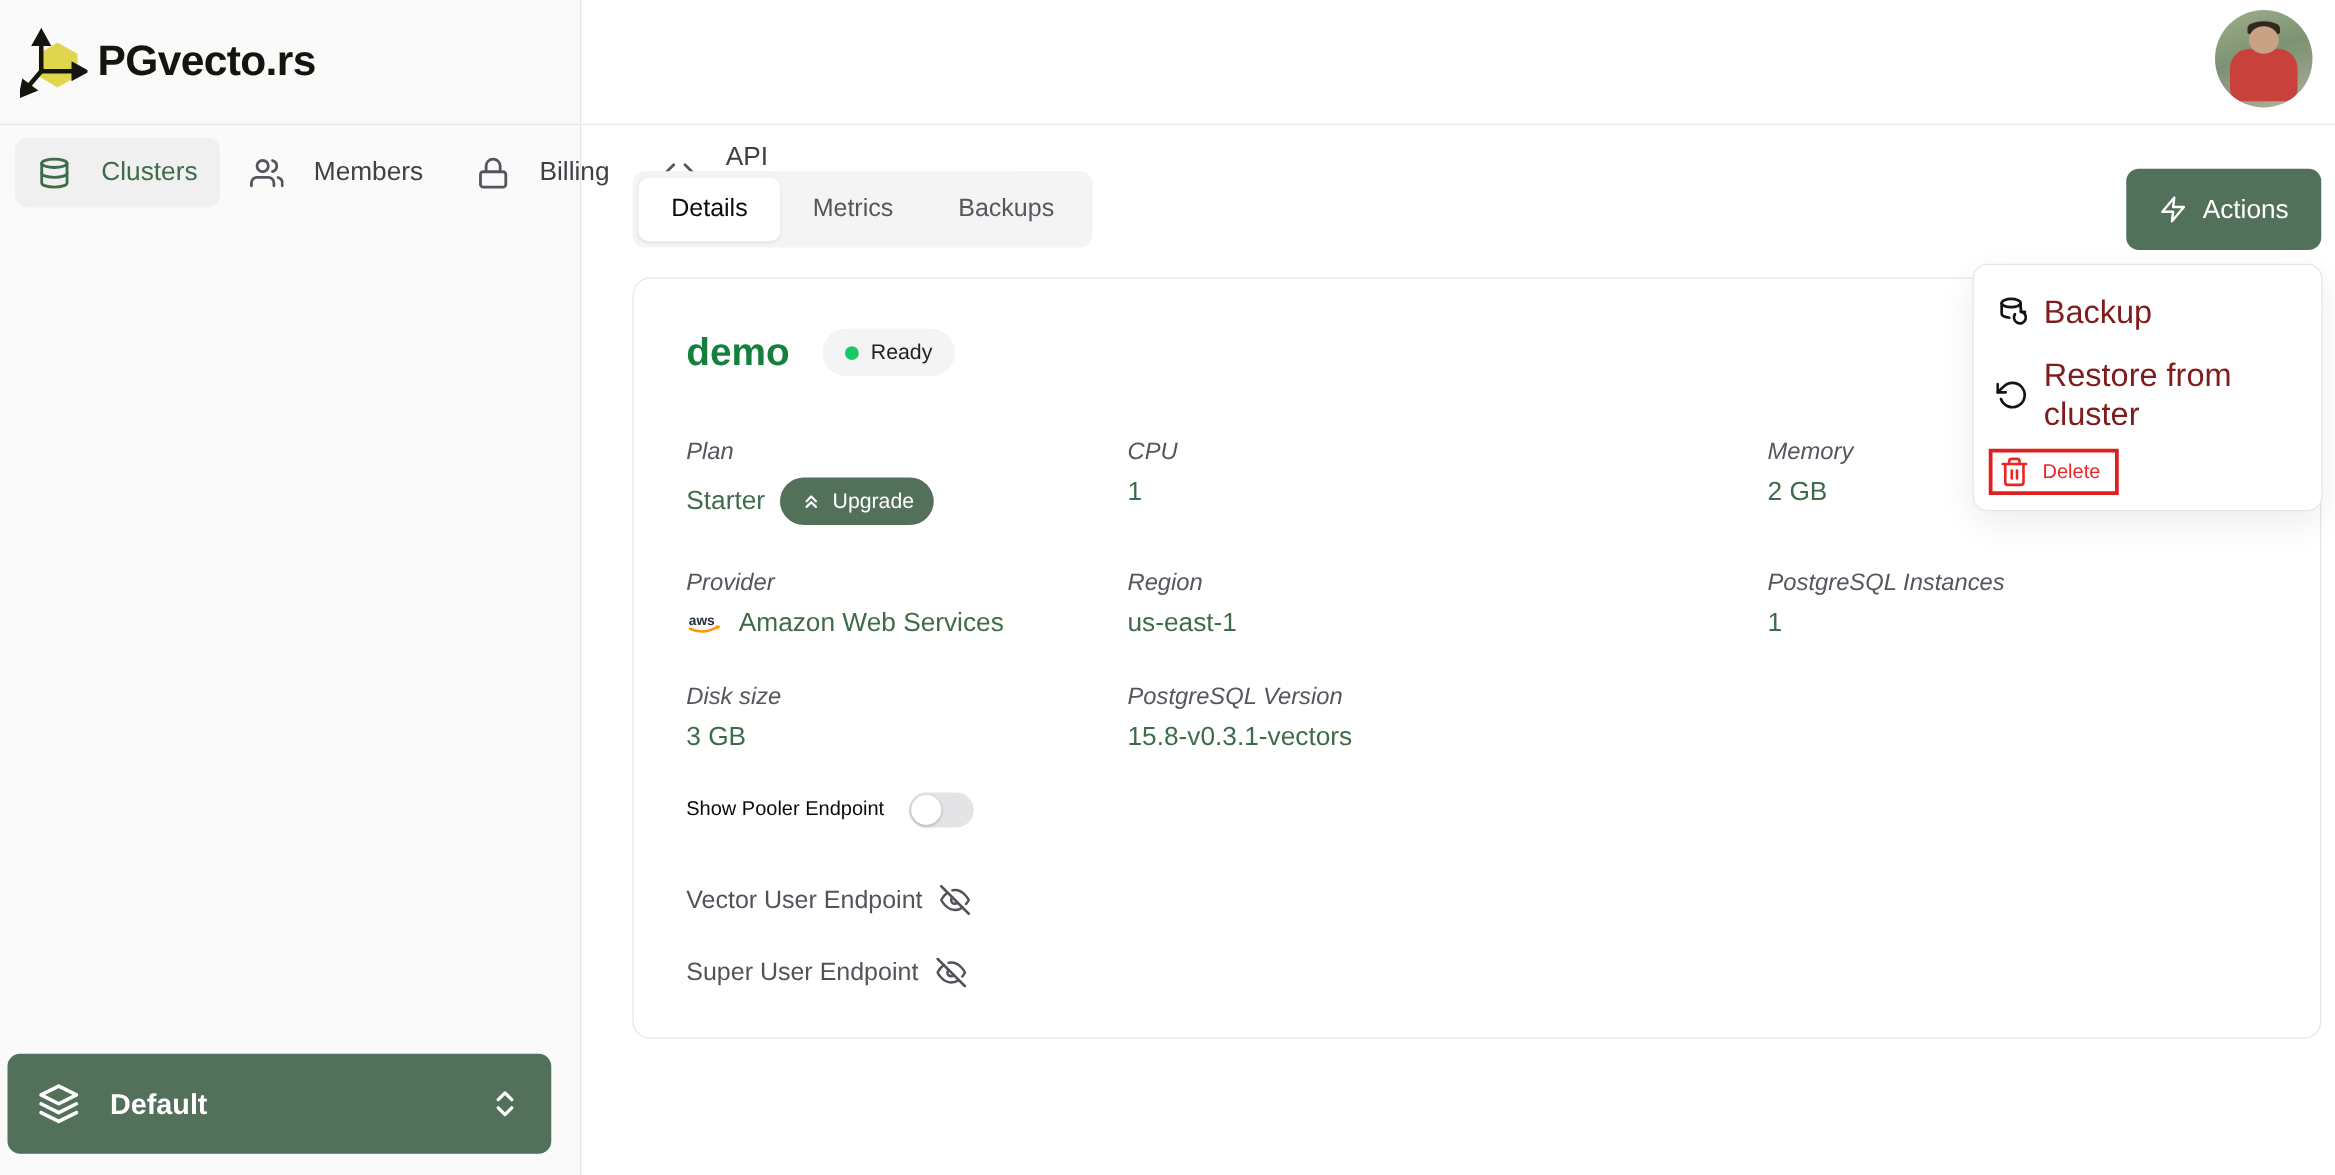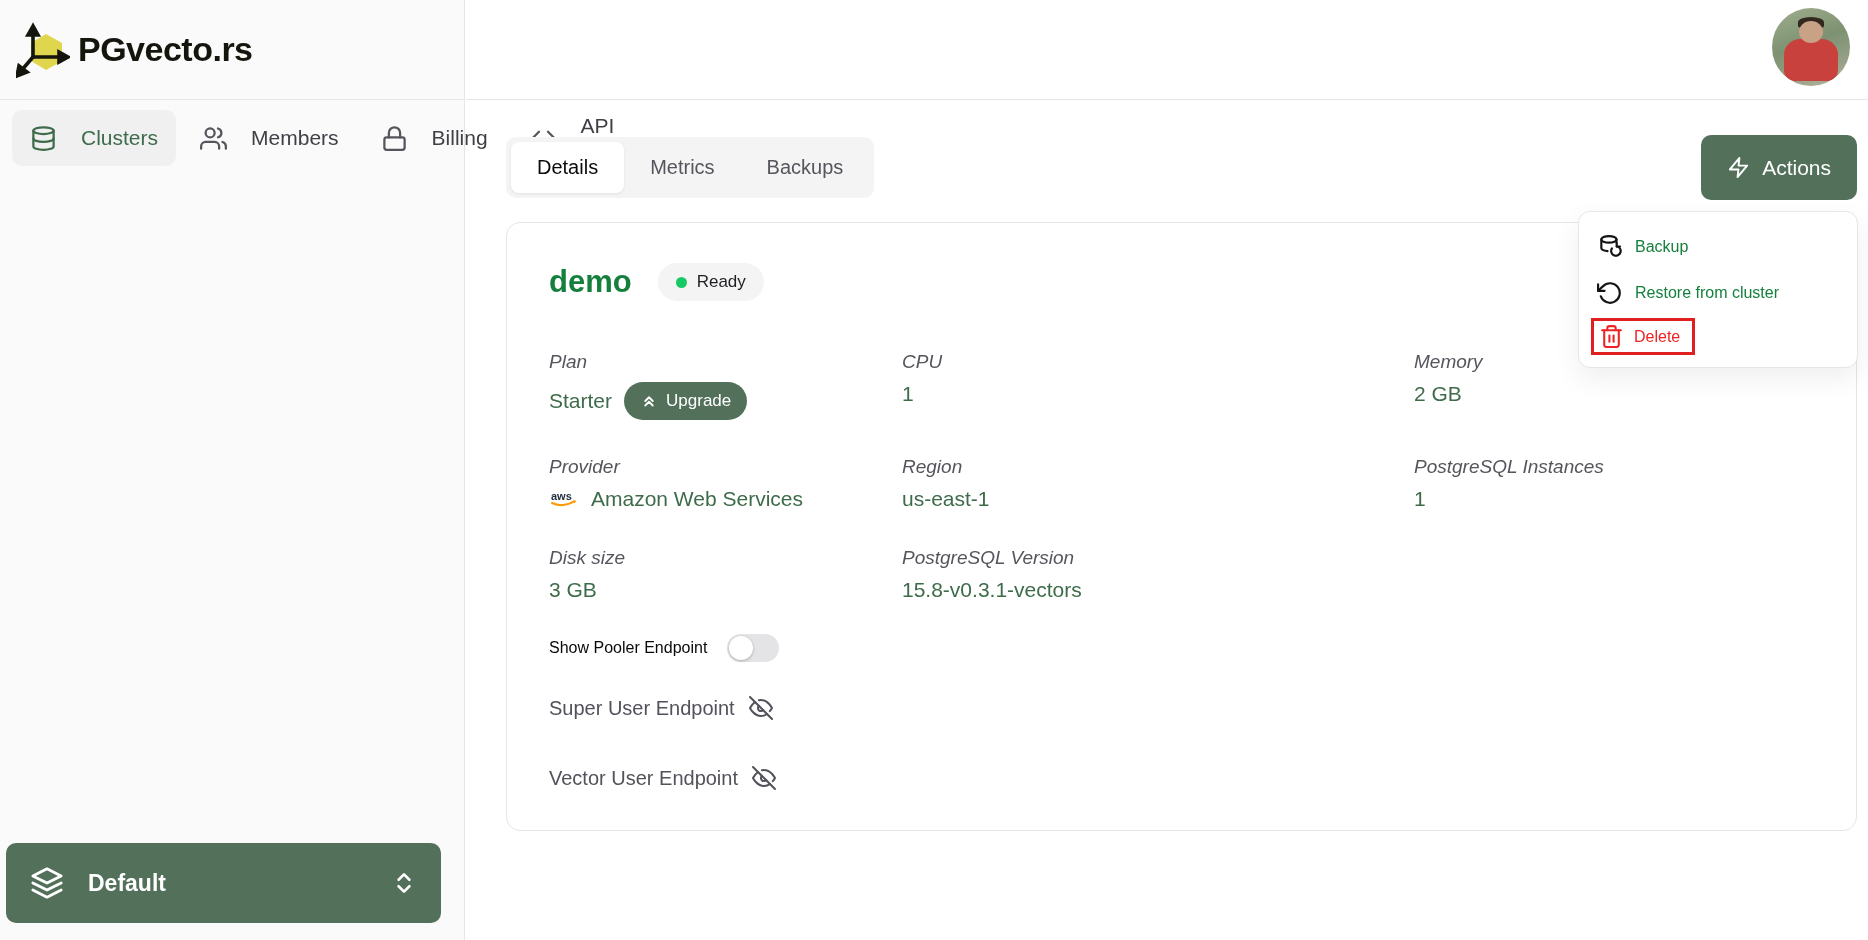--- a/index.html
+++ b/index.html
@@ -54,21 +54,21 @@
   .toggle{width:52px;height:28px;background:#e4e4e7;border-radius:999px;position:relative;cursor:pointer;}
   .toggle .knob{position:absolute;left:2px;top:2px;width:24px;height:24px;background:#fff;border-radius:50%;box-shadow:0 1px 3px rgba(0,0,0,.25);}
 
   .endpoint-row{display:flex;align-items:center;gap:14px;font-size:20px;color:#52525b;}
   .endpoint-row.first{margin-top:34px;}
   .endpoint-row.second{margin-top:46px;}
   .eye-btn{background:none;border:none;padding:0;color:#52525b;cursor:pointer;}
 
   
   .menu{position:absolute;left:1578px;top:211px;width:280px;box-sizing:border-box;background:#fff;border:1px solid #e6e6e9;border-radius:12px;padding:12px 14px;box-shadow:0 10px 28px rgba(0,0,0,.07);z-index:10;}
-  .menu-item{display:flex;align-items:center;gap:12px;font-size:16px;color:#15803d;padding:10px 4px;cursor:pointer;}
+  .menu-item{display:flex;align-items:center;gap:12px;font-size:26px;color:#7f1d1d;padding:10px 4px;cursor:pointer;}
   .menu-item .mi-ic{color:#141416;}
   .danger-wrap{border:3px solid #e01f1f;display:inline-flex;align-items:center;gap:10px;padding:3px 12px 3px 5px;margin:2px 0 0 -2px;cursor:pointer;}
   .danger-wrap .mi-ic,.danger-wrap .mi-label{color:#ee2424;}
 </style>
 </head>
 <body>
 
 <aside class="sidebar">
   <div class="side-head">
     <span>
@@ -258,32 +258,32 @@
         <div></div>
       </div>
 
       <div class="pooler-row">
         <span class="pooler-label">Show Pooler Endpoint</span>
         <div class="toggle">
           <div class="knob"></div>
         </div>
       </div>
 
-      <div class="endpoint-row first">
-        <span>Super User Endpoint</span>
+      <div class="endpoint-row second">
+        <span>Vector User Endpoint</span>
         <button class="eye-btn">
           <svg width="24" height="24" viewBox="0 0 24 24" fill="none" stroke="currentColor" stroke-width="2" stroke-linecap="round" stroke-linejoin="round">
             <path d="M17.94 17.94A10.07 10.07 0 0 1 12 20c-7 0-11-8-11-8a18.45 18.45 0 0 1 5.06-5.94M9.9 4.24A9.12 9.12 0 0 1 12 4c7 0 11 8 11 8a18.5 18.5 0 0 1-2.16 3.19m-6.72-1.07a3 3 0 1 1-4.24-4.24"></path>
             <line x1="1" y1="1" x2="23" y2="23"></line>
           </svg>
         </button>
       </div>
 
-      <div class="endpoint-row second">
-        <span>Vector User Endpoint</span>
+      <div class="endpoint-row first">
+        <span>Super User Endpoint</span>
         <button class="eye-btn">
           <svg width="24" height="24" viewBox="0 0 24 24" fill="none" stroke="currentColor" stroke-width="2" stroke-linecap="round" stroke-linejoin="round">
             <path d="M17.94 17.94A10.07 10.07 0 0 1 12 20c-7 0-11-8-11-8a18.45 18.45 0 0 1 5.06-5.94M9.9 4.24A9.12 9.12 0 0 1 12 4c7 0 11 8 11 8a18.5 18.5 0 0 1-2.16 3.19m-6.72-1.07a3 3 0 1 1-4.24-4.24"></path>
             <line x1="1" y1="1" x2="23" y2="23"></line>
           </svg>
         </button>
       </div>
     </div>
   </div>
 </div>

